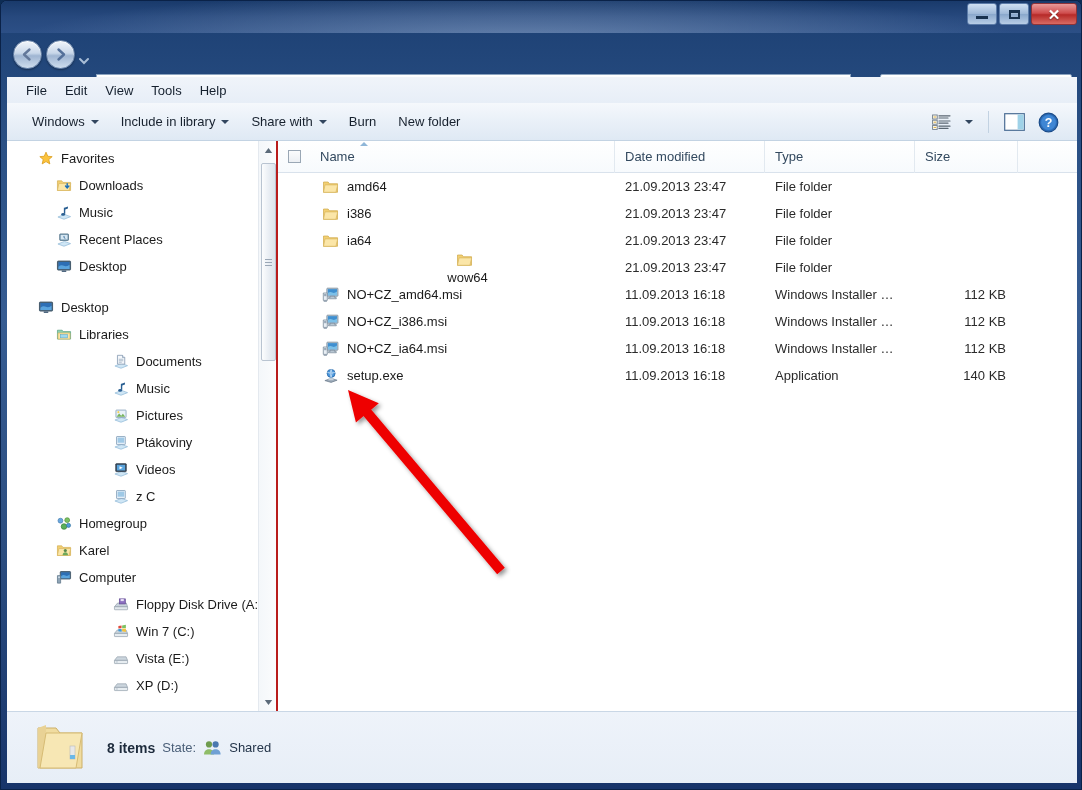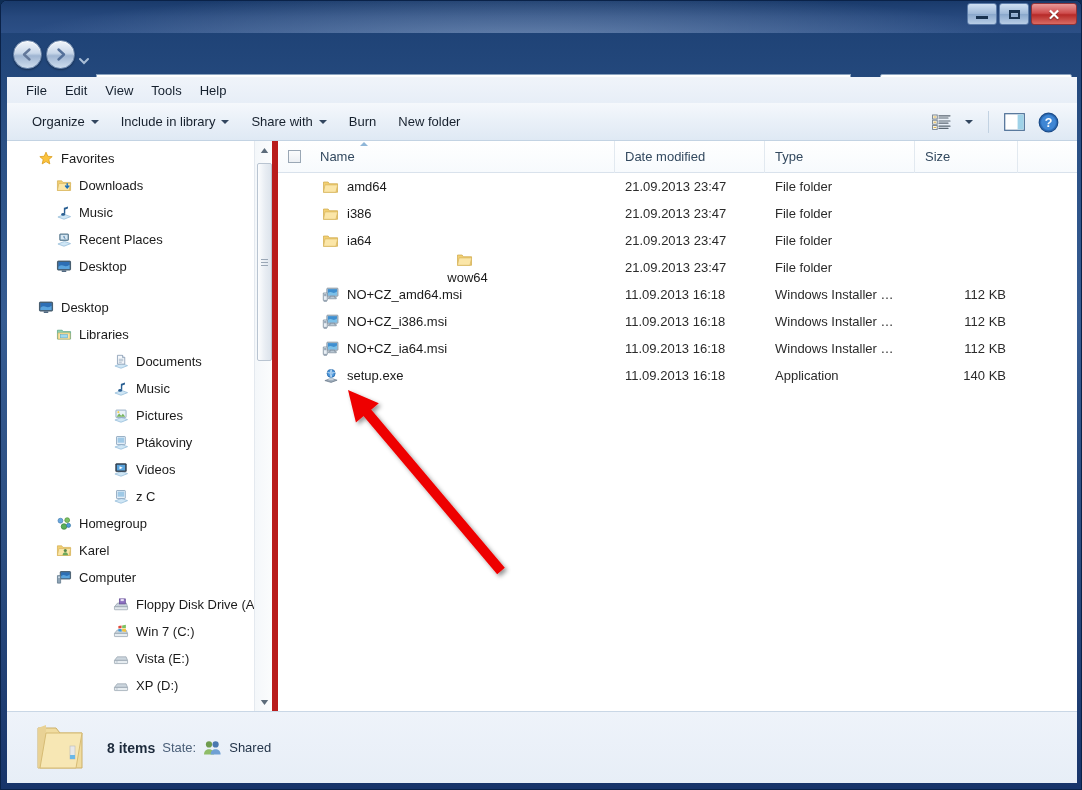--- a/index.html
+++ b/index.html
@@ -122,21 +122,21 @@
   
   #content {
     position:absolute; left:6px; top:140px; width:1070px; height:570px;
     background:#ffffff; display:flex;
   }
 
   
   #sidebar {
     position:relative; width:271px; height:570px;
     background:#ffffff; overflow:hidden;
-    border-right:6px solid #b91c1c;
+    border-right:2px solid #b91c1c;
   }
   #navtree { position:absolute; left:0; top:4px; width:271px; }
   .nav-item {
     display:flex; align-items:center; height:27px;
     font-size:13px; color:#1b1b1b; cursor:pointer; white-space:nowrap;
     padding-right:4px;
   }
   .nav-ico { width:18px; height:16px; margin-right:6px; flex:0 0 18px; display:flex;align-items:center;justify-content:center; }
   .lvl0 { padding-left:30px; }
   .lvl1 { padding-left:48px; }
@@ -284,21 +284,21 @@
   <div id="menubar">
     <div class="menuitem">File</div>
     <div class="menuitem">Edit</div>
     <div class="menuitem">View</div>
     <div class="menuitem">Tools</div>
     <div class="menuitem">Help</div>
   </div>
 
   <div id="toolbar">
     <div class="tbitem">
-      <span>Organize</span>
+      <span>Windows</span>
       <span class="caret"></span>
     </div>
     <div class="tbitem">
       <span>Include in library</span>
       <span class="caret"></span>
     </div>
     <div class="tbitem">
       <span>Share with</span>
       <span class="caret"></span>
     </div>

